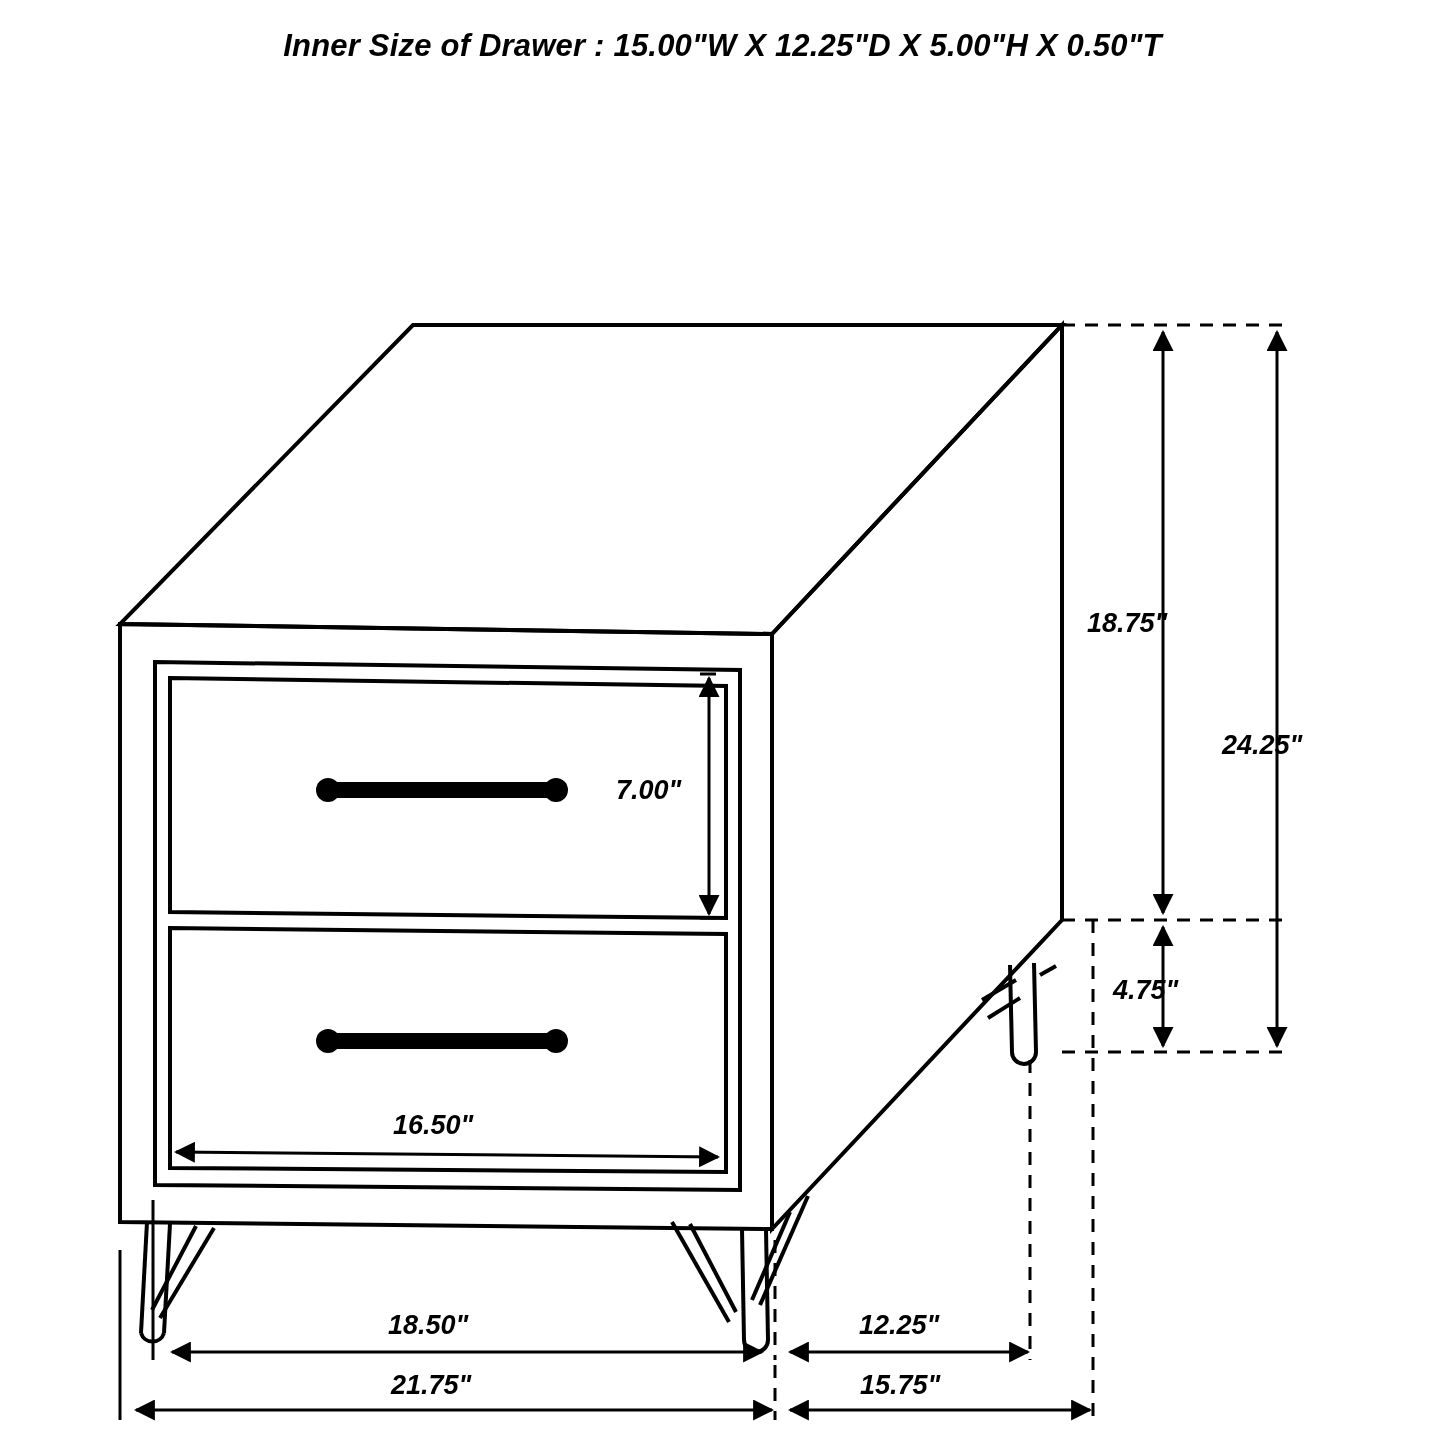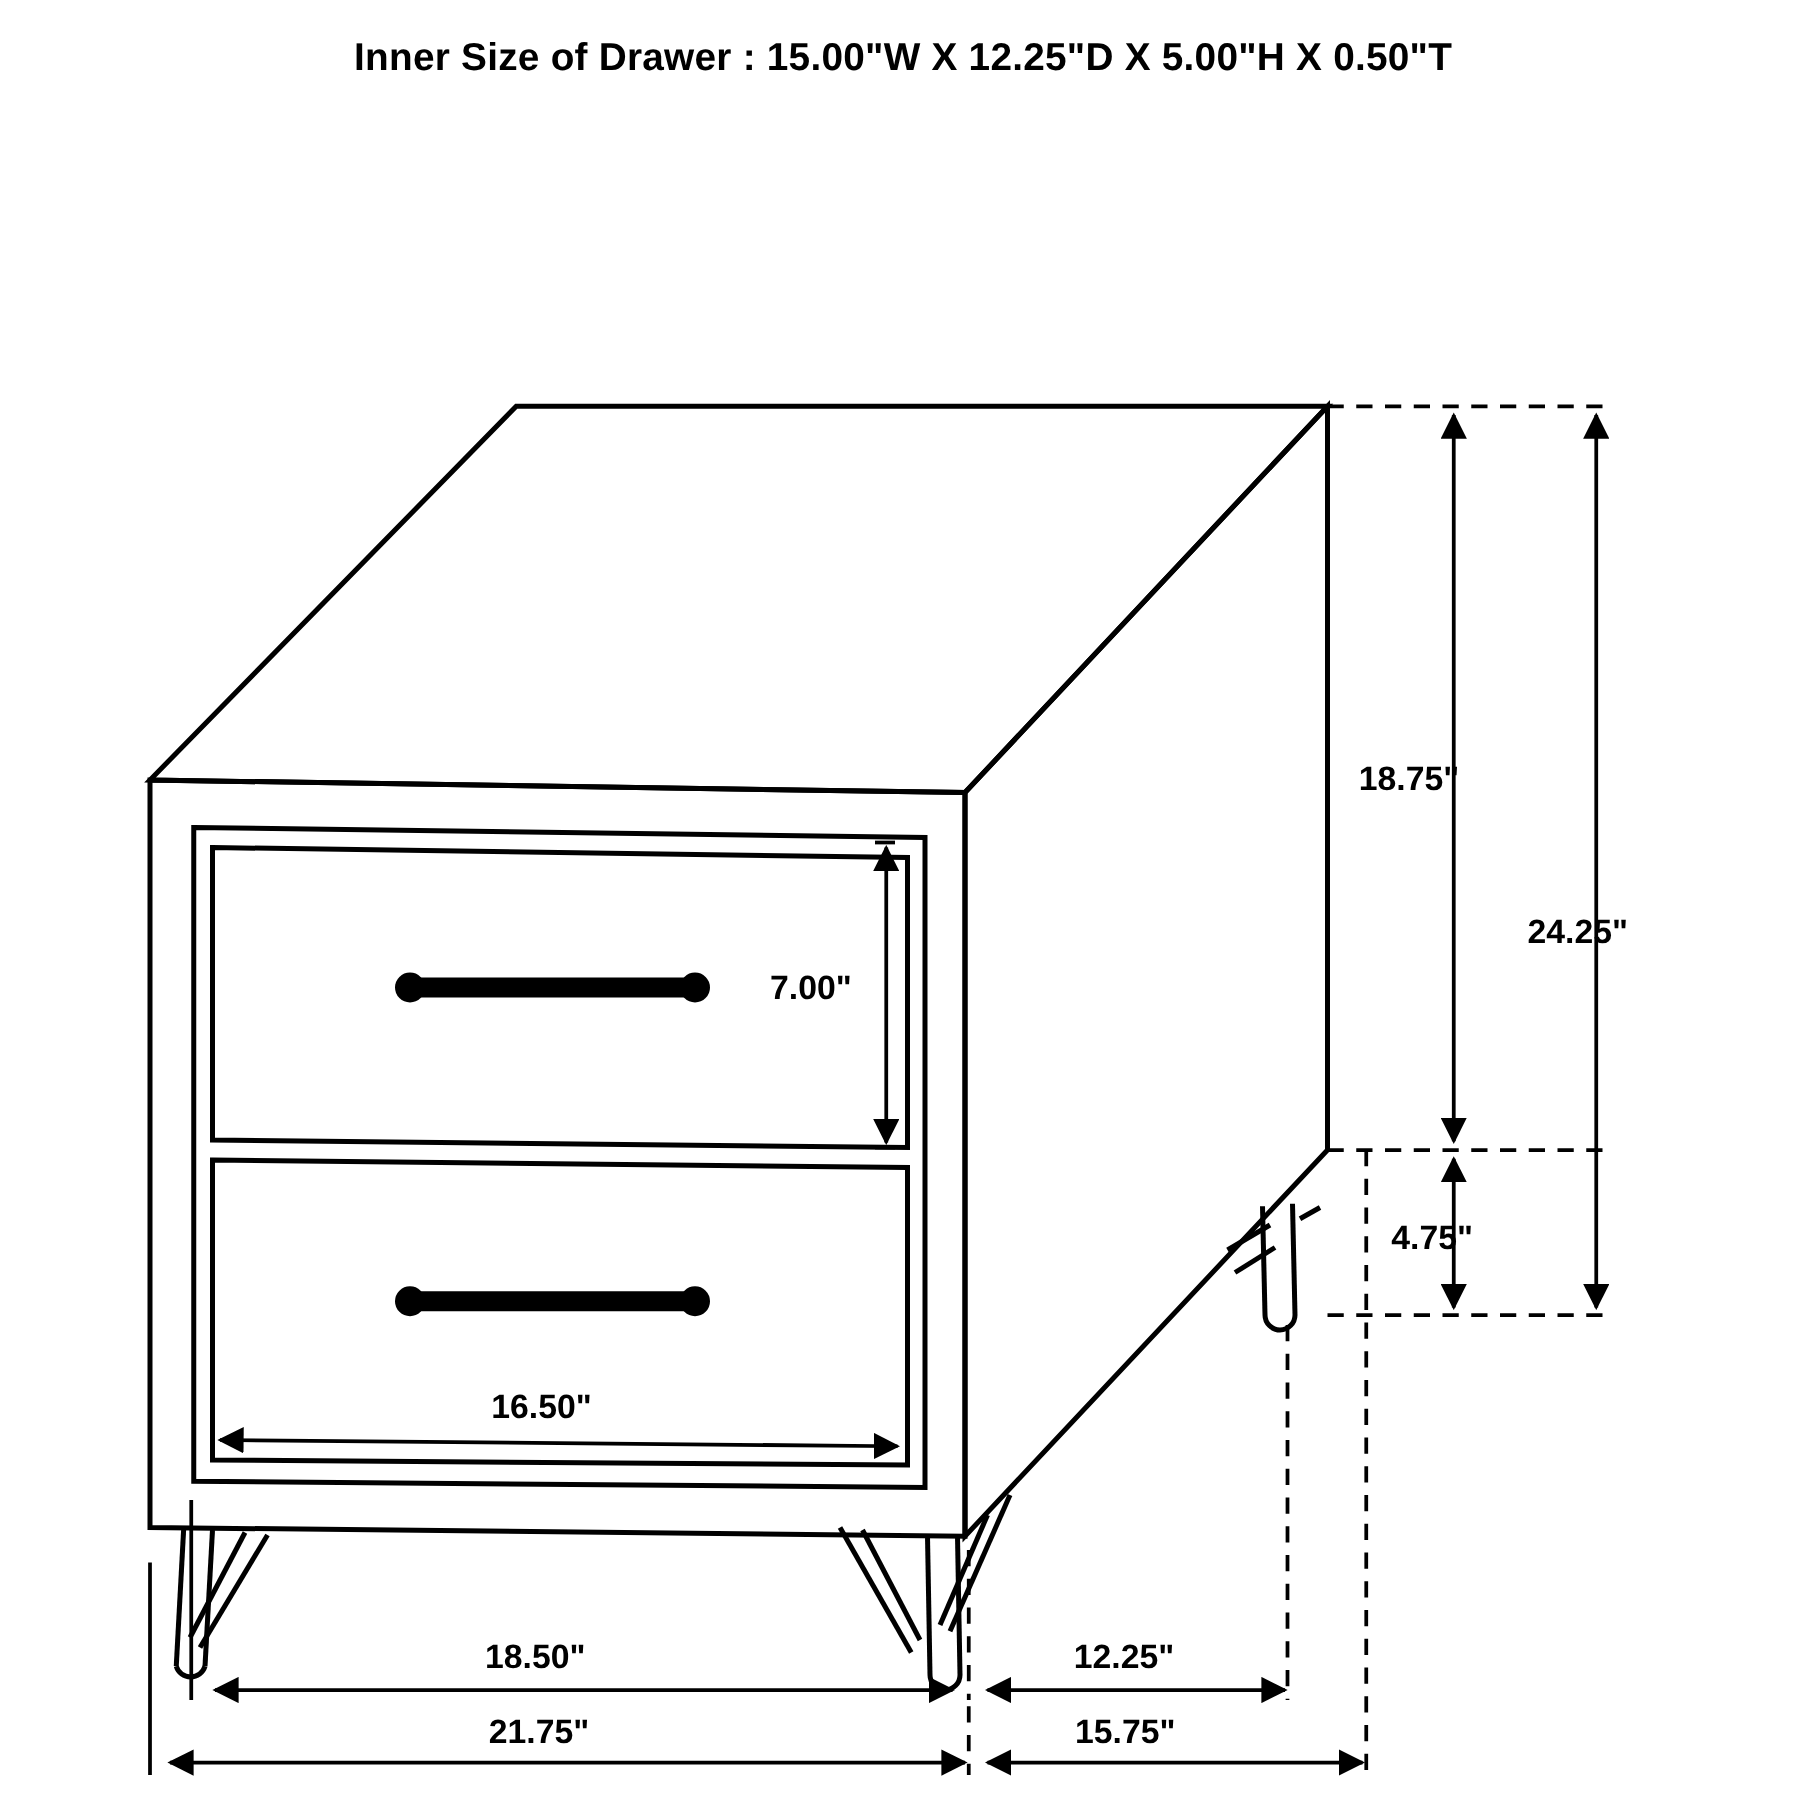--- a/index.html
+++ b/index.html
@@ -11,20 +11,21 @@
     width: 1445px;
     height: 1445px;
     font-family: "Liberation Sans", sans-serif;
     color: #000000;
     overflow: hidden;
   }
   #page {
     position: relative;
     width: 1439px;
     height: 1445px;
+    font-style: italic;
   }
   #title {
     position: absolute;
     top: 28px;
     left: 0;
     width: 1445px;
     text-align: center;
     font-size: 31px;
     font-weight: bold;
     letter-spacing: 0.2px;

